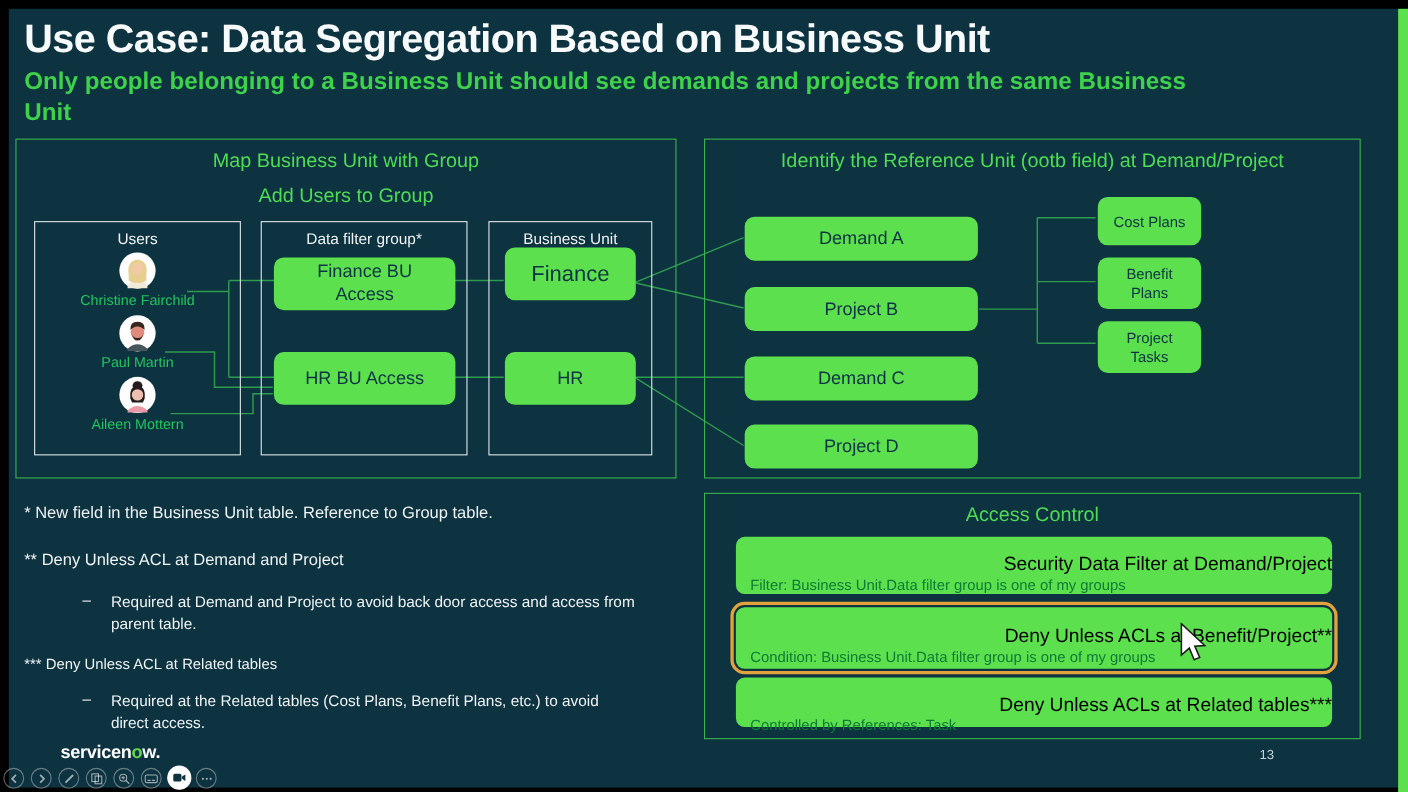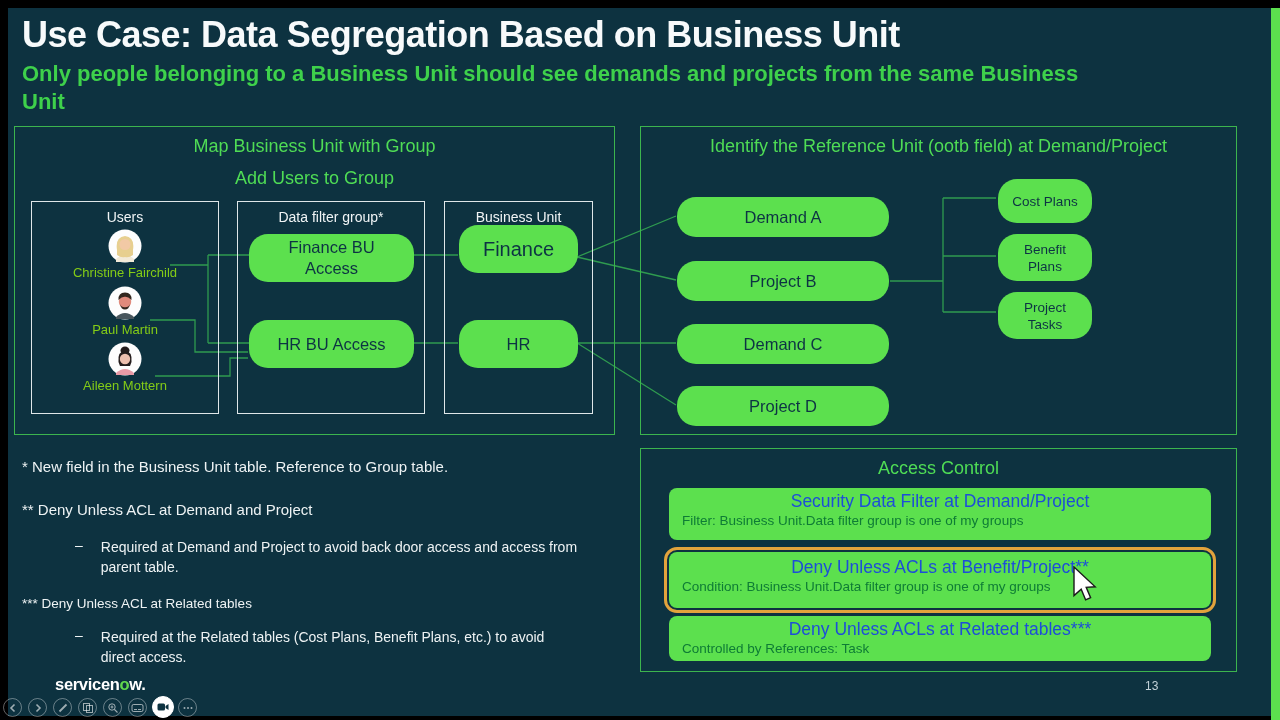--- a/index.html
+++ b/index.html
@@ -26,47 +26,47 @@
   .panel-title { position:absolute; left:0; width:100%; text-align:center; color:#4fdc55; font-size:18px; }
   .pm-t1 { top:9px; } .pm-t2 { top:41px; }
   .pi-t { top:9px; } .pa-t { top:9px; }
 
   .wbox { position:absolute; border:1.5px solid #dfe7e9; background:transparent; }
   .wbox-label { position:absolute; top:7px; left:0; width:100%; text-align:center; color:#f0f4f5; font-size:14px; }
   #users-box { left:16px; top:74px; width:188px; height:213px; }
   #dfg-box   { left:222px; top:74px; width:188px; height:213px; }
   #bu-box    { left:429px; top:74px; width:149px; height:213px; }
 
-  .gbox { position:absolute; background:#5ce04e; border-radius:19px; display:flex; align-items:center; justify-content:center; text-align:center; color:#0d3344; z-index:3; }
+  .gbox { position:absolute; background:#5ce04e; border-radius:9px; display:flex; align-items:center; justify-content:center; text-align:center; color:#0d3344; z-index:3; }
   .gbox span { display:block; }
 
   
   #gb-finance-access { left:234px; top:107px; width:165px; height:48px; font-size:16.5px; }
   #gb-finance-access span { width:125px; line-height:21px; }
   #gb-hr-access { left:234px; top:193px; width:165px; height:48px; font-size:16.5px; }
   #gb-finance { left:444px; top:98px; width:119px; height:48px; font-size:20px; }
   #gb-hr { left:444px; top:193px; width:119px; height:48px; font-size:16.5px; }
 
   
   .dp { left:36px; width:212px; height:40px; font-size:16.5px; }
   #gb-demand-a { top:70px; } #gb-project-b { top:134px; } #gb-demand-c { top:197px; } #gb-project-d { top:259px; }
   .rel { left:357px; width:94px; font-size:13.5px; line-height:17px; }
   #gb-cost-plans { top:52px; height:44px; }
   #gb-benefit-plans { top:107px; height:47px; }
   #gb-project-tasks { top:165px; height:47px; }
 
   
   .user { position:absolute; left:0; width:100%; text-align:center; }
   .avatar { display:block; margin:0 auto; }
-  .user-name { display:block; color:#84cc16; font-size:13px; margin-top:2px; }
+  .user-name { display:block; color:#22c55e; font-size:13px; margin-top:2px; }
   #user-0 { top:27px; } #user-1 { top:84px; } #user-2 { top:140px; }
 
   
   .ac-card { position:absolute; left:28px; width:542px; background:#5ce04e; border-radius:8px; z-index:3; }
-  .ac-title { text-align:center; color:#1d4ed8; font-size:17.5px; padding-top:3px; }
+  .ac-title { text-align:right; color:#000000; font-size:17.5px; padding-top:14px; }
   .ac-detail { color:#0e7c35; font-size:13.5px; padding-left:13px; margin-top:1px; }
   #ac-0 { top:39px; height:52px; }
   #ac-1 { top:103px; height:56px; padding-top:2px; }
   #ac-2 { top:167px; height:45px; }
   .ac-card.hl { outline:3.5px solid #e2a33c; outline-offset:2px; }
 
   
   .note { position:absolute; color:#eef3f4; z-index:2; }
   #note-0 { left:22px; top:458px; font-size:15px; }
   #note-1 { left:22px; top:501px; font-size:15px; }

